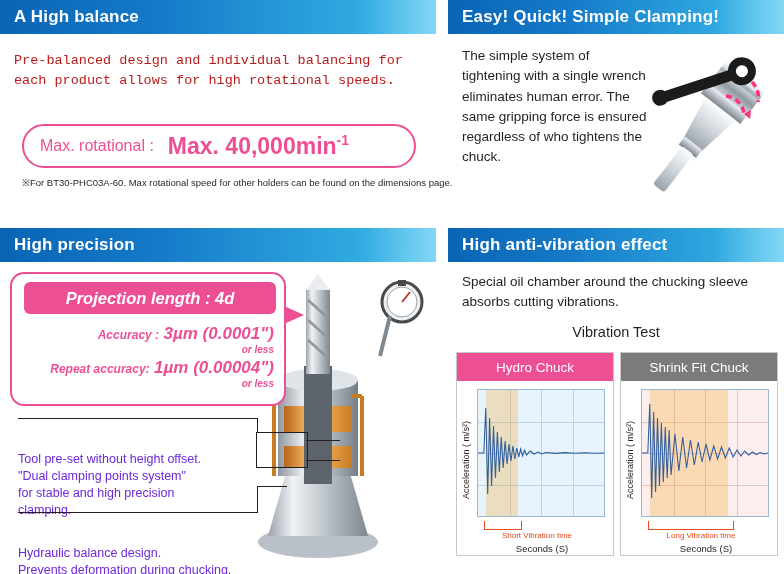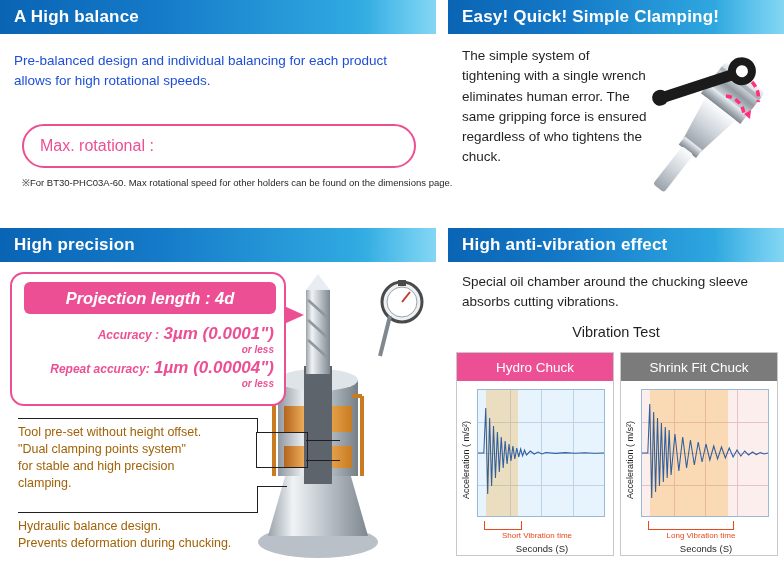--- a/index.html
+++ b/index.html
@@ -55,21 +55,22 @@
     pointer-events: none;
   }
   .hdr-bottomline {
     height: 3px;
     background: #ffffff;
   }
 
   .body-txt {
     font-size: 13.5px;
     line-height: 1.45;
-    color: #1d4ed8;
+    color: #b91c1c;
+    font-family: Liberation Mono, monospace;
   }
 
   
   #panel-a .intro {
     margin: 14px 14px 0 14px;
   }
   .pink-box {
     position: absolute;
     left: 22px;
     top: 124px;
@@ -176,21 +177,22 @@
     width: 0; height: 0;
     border-top: 9px solid transparent;
     border-bottom: 9px solid transparent;
     border-left: 20px solid #ec4f93;
   }
 
   .c-note {
     position: absolute;
     font-size: 12.5px;
     line-height: 1.35;
-    color: #a16207;
+    color: #6d28d9;
+    margin-top: 27px;
   }
   #cnote1 { left: 18px; top: 196px; width: 240px; }
   #cnote2 { left: 18px; top: 290px; width: 240px; }
 
   .c-line { position: absolute; background: #231f20; }
   .c-rect {
     position: absolute;
     border: 1.3px solid #231f20;
     box-sizing: border-box;
   }
@@ -305,20 +307,23 @@
   <div class="panel" id="panel-a">
     <div class="hdr">
       <span class="hdr-title">A High balance</span>
     </div>
     <div class="hdr-bottomline"></div>
 
     <div class="intro body-txt">Pre-balanced design and individual balancing for each product allows for high rotational speeds.</div>
 
     <div class="pink-box">
       <span class="pink-label">Max. rotational :</span>
+      <span class="pink-value">
+        <span>Max. 40,000min</span><sup>-1</sup>
+      </span>
     </div>
 
     <div class="note">※For BT30-PHC03A-60. Max rotational speed for other holders can be found on the dimensions page.</div>
   </div>
 
   <div class="panel" id="panel-b">
     <div class="hdr">
       <span class="hdr-title">Easy! Quick! Simple Clamping!</span>
     </div>
     <div class="hdr-bottomline"></div>

